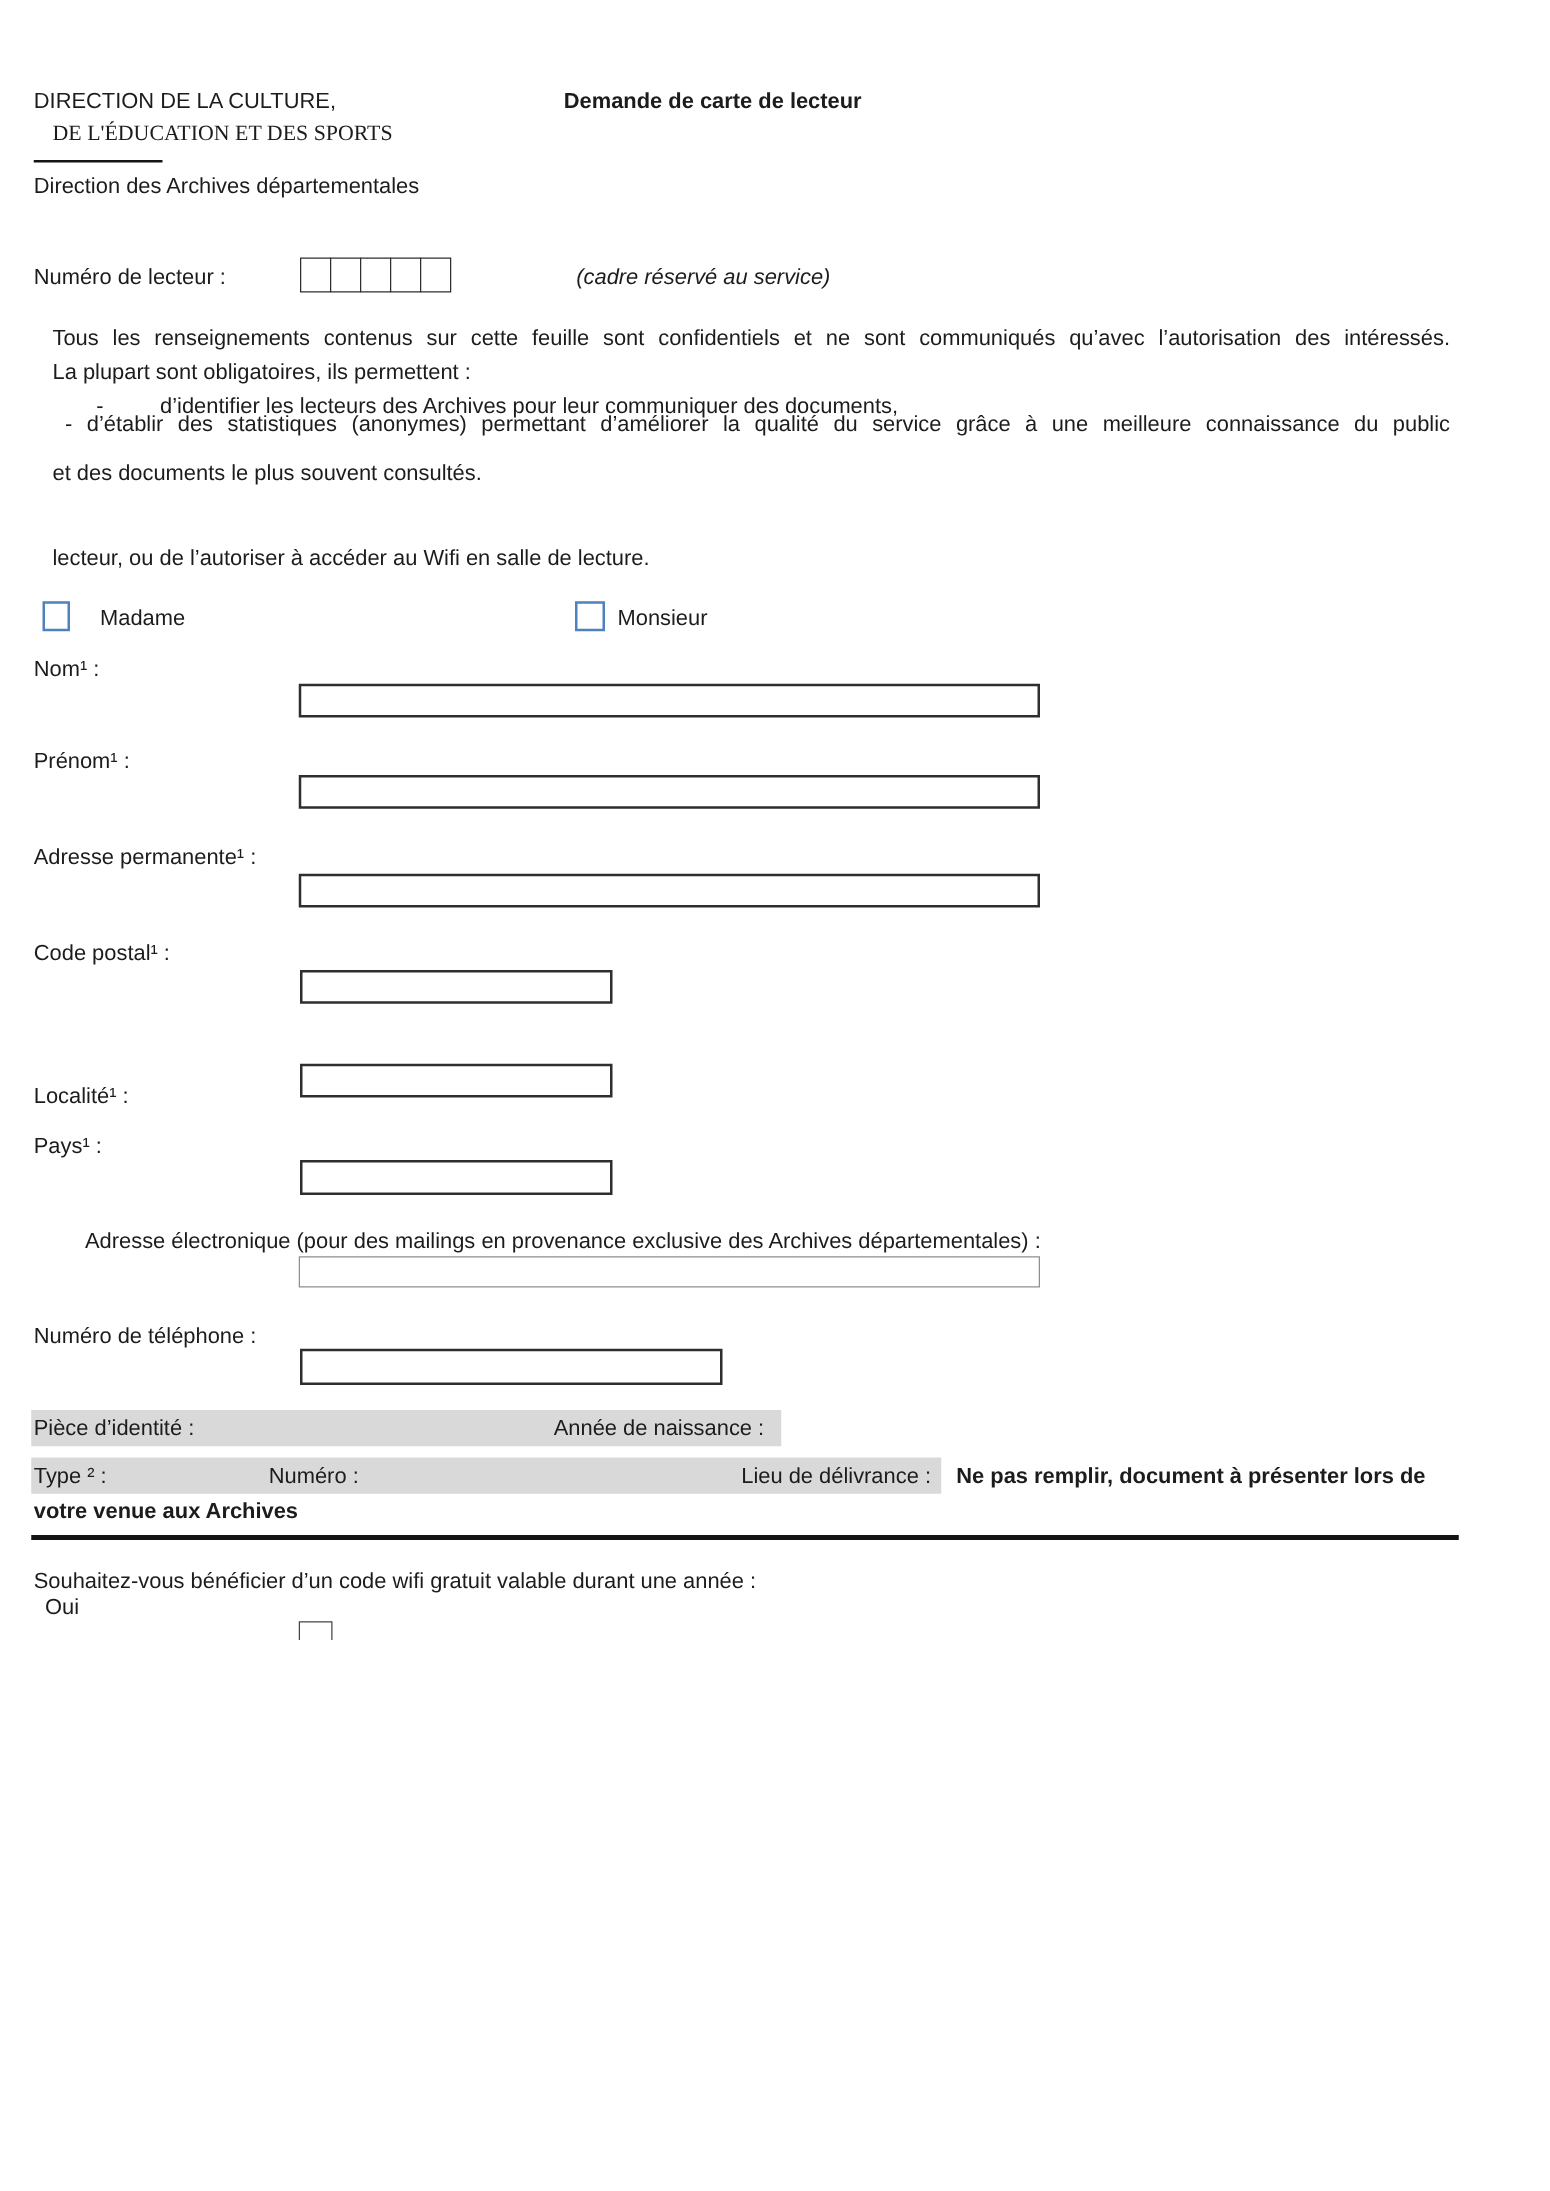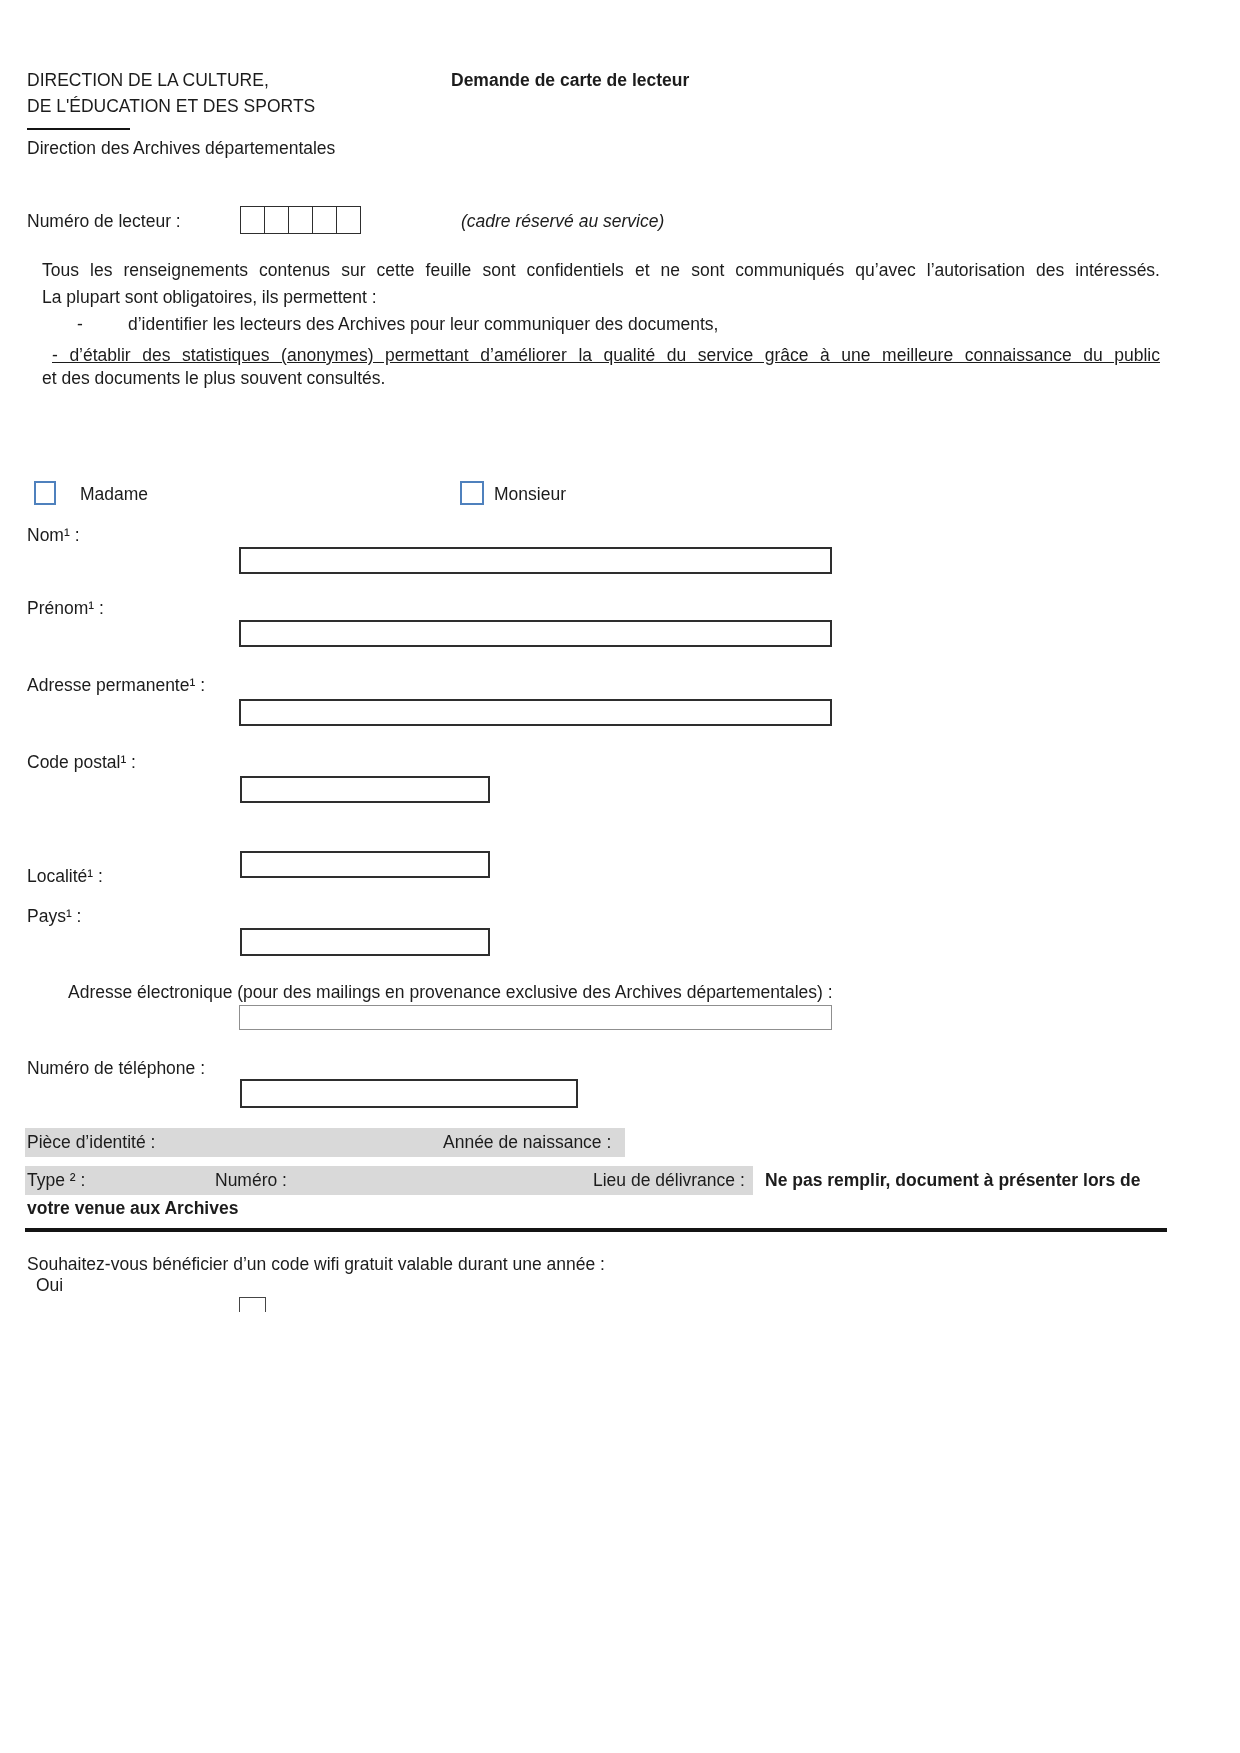--- a/index.html
+++ b/index.html
@@ -23,42 +23,43 @@
   .hl{position:absolute;background:#d9d9d9;}
   .rule{position:absolute;background:#141414;}
   .lh29{line-height:29px;}
 </style>
 </head>
 <body>
 
 <div id="page">
 
   <div class="abs t" style="left:27px;top:67px;">DIRECTION DE LA CULTURE,</div>
-  <div class="abs t" style="left:27px;top:93px;">DE L'ÉDUCATION ET DES SPORTS</div>
+  <div class="abs t" style="left:42px;top:93px;font-family:Liberation Serif, serif;">DE L'ÉDUCATION ET DES SPORTS</div>
   <div class="abs t bold" style="left:451px;top:67px;">Demande de carte de lecteur</div>
   <div class="rule" style="left:27px;top:128px;width:103px;height:2px;"></div>
   <div class="abs t" style="left:27px;top:135px;">Direction des Archives départementales</div>
 
   <div class="abs t" style="left:27px;top:208px;">Numéro de lecteur :</div>
   <div class="cellrow" style="left:240px;top:206px;">
       <div class="rn-cell"></div>
       <div class="rn-cell"></div>
       <div class="rn-cell"></div>
       <div class="rn-cell"></div>
       <div class="rn-cell"></div>
     </div>
   <div class="abs t it" style="left:461px;top:208px;">(cadre réservé au service)</div>
 
   <div class="abs t just" style="left:42px;top:257px;width:1118px;">Tous les renseignements contenus sur cette feuille sont confidentiels et ne sont communiqués qu’avec l’autorisation des intéressés.</div>
   <div class="abs t" style="left:42px;top:284px;">La plupart sont obligatoires, ils permettent :</div>
   <div class="abs t" style="left:77px;top:311px;">-</div>
   <div class="abs t" style="left:128px;top:311px;text-align:center;">d’identifier les lecteurs des Archives pour leur communiquer des documents,</div>
-  <div class="abs t just" style="left:52px;top:342px;width:1108px;text-decoration:underline;">- d’établir des statistiques (anonymes) permettant d’améliorer la qualité du service grâce à une meilleure connaissance du public</div>
+  <div class="abs t just" style="left:52px;top:326px;width:1108px;">- d’établir des statistiques (anonymes) permettant d’améliorer la qualité du service grâce à une meilleure connaissance du public</div>
   <div class="abs t" style="left:42px;top:365px;">et des documents le plus souvent consultés.</div>
 
+  <div class="abs t" style="left:42px;top:433px;">lecteur, ou de l’autoriser à accéder au Wifi en salle de lecture.</div>
 
   <div class="cb-blue" style="left:34px;top:481px;width:22px;height:24px;"></div>
   <div class="abs t" style="left:80px;top:481px;">Madame</div>
   <div class="cb-blue" style="left:460px;top:481px;width:24px;height:24px;"></div>
   <div class="abs t" style="left:494px;top:481px;">Monsieur</div>
 
   <div class="abs t" style="left:27px;top:522px;text-align:center;">Nom¹ :</div>
   <div class="inputbox" style="left:239px;top:547px;width:593px;height:27px;"></div>
 
   <div class="abs t" style="left:27px;top:595px;">Prénom¹ :</div>

